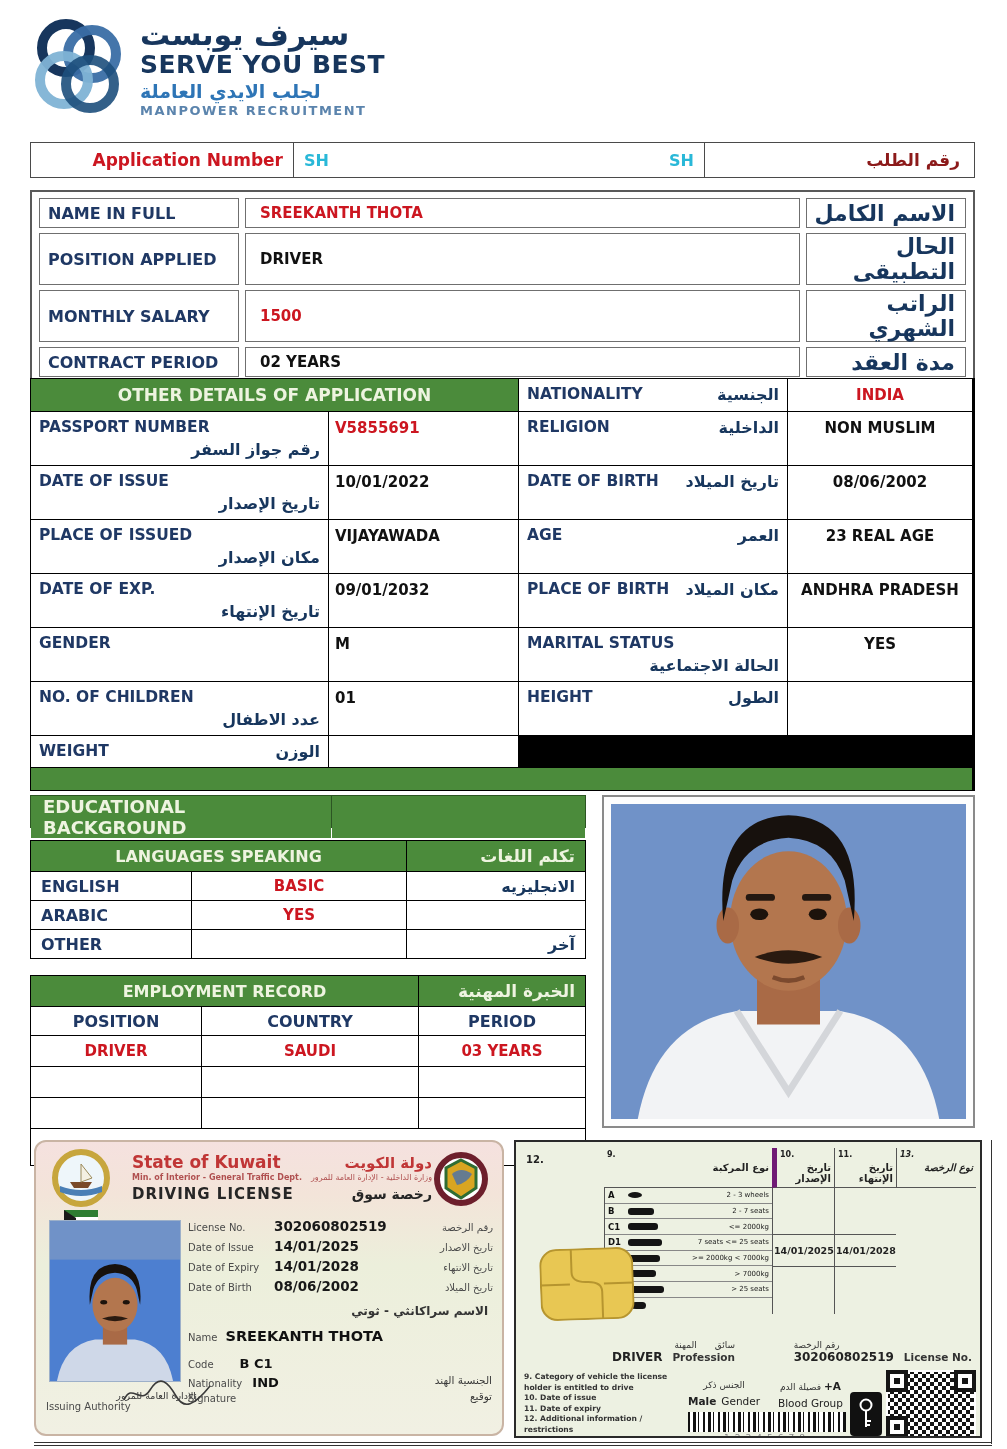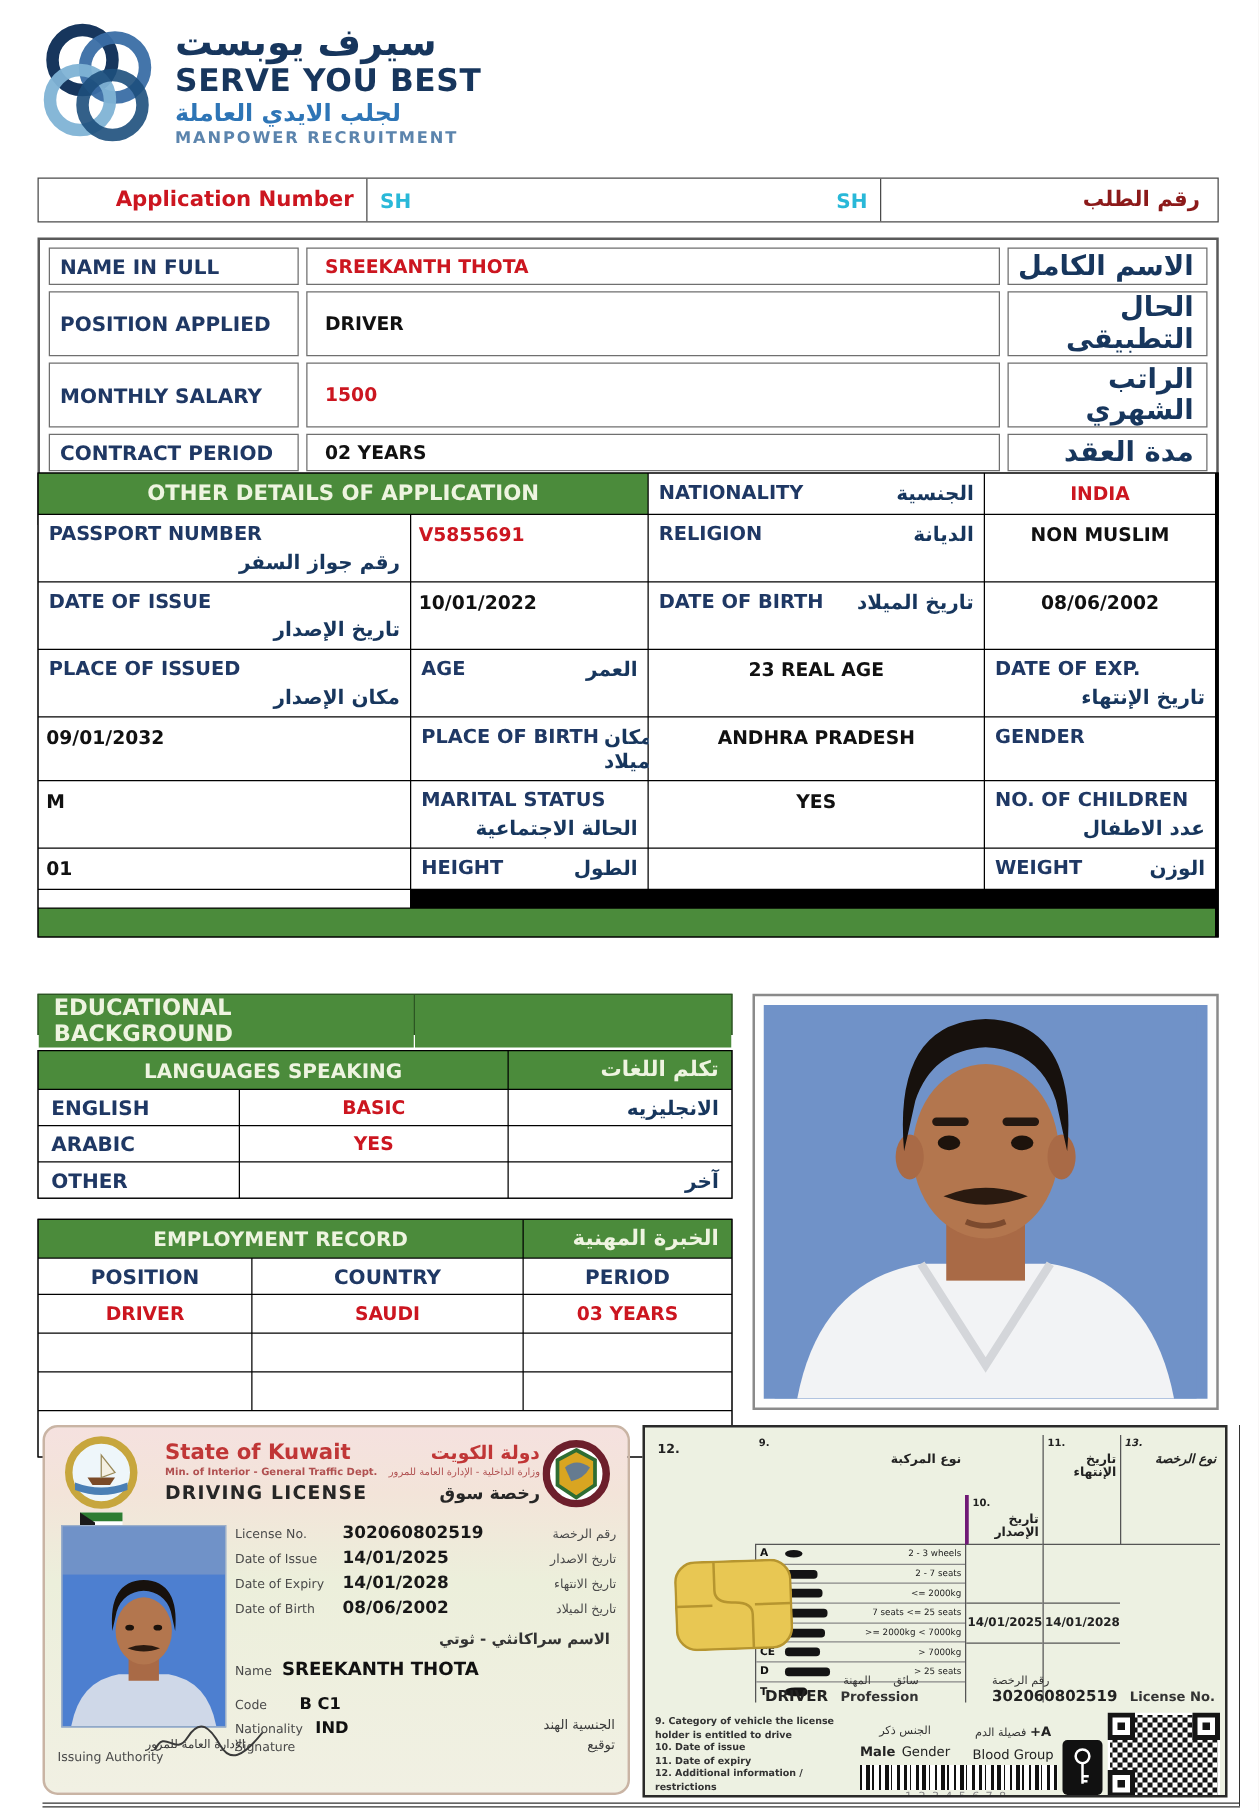--- a/index.html
+++ b/index.html
@@ -208,38 +208,39 @@
       </div>
     <div class="od-val center red">INDIA</div>
     <div class="od-lbl stack">
         <span class="en">PASSPORT NUMBER</span>
         <span class="ar">رقم جواز السفر</span>
       </div>
     <div class="od-val red">V5855691</div>
 
     <div class="od-lbl">
         <span class="en">RELIGION</span>
-        <span class="ar">الديانة</span>
+        <span class="ar">الداخلية</span>
       </div>
     <div class="od-val center">NON MUSLIM</div>
     <div class="od-lbl stack">
         <span class="en">DATE OF ISSUE</span>
         <span class="ar">تاريخ الإصدار</span>
       </div>
     <div class="od-val">10/01/2022</div>
 
     <div class="od-lbl">
         <span class="en">DATE OF BIRTH</span>
         <span class="ar">تاريخ الميلاد</span>
       </div>
     <div class="od-val center">08/06/2002</div>
     <div class="od-lbl stack">
         <span class="en">PLACE OF ISSUED</span>
         <span class="ar">مكان الإصدار</span>
       </div>
+    <div class="od-val">VIJAYAWADA</div>
 
     <div class="od-lbl">
         <span class="en">AGE</span>
         <span class="ar">العمر</span>
       </div>
     <div class="od-val center">23 REAL AGE</div>
     <div class="od-lbl stack">
         <span class="en">DATE OF EXP.</span>
         <span class="ar">تاريخ الإنتهاء</span>
       </div>
@@ -451,21 +452,21 @@
     </div>
 
     <div class="lic-back">
       <span class="lb-corner">12.</span>
 
       <div class="lb-table">
         <div class="lb-hcell">
           <span class="lb-hnum">9.</span>
           <span class="lb-har">نوع المركبة</span>
         </div>
-        <div class="lb-hcell" style="border-left:3px solid #701a75;margin-top:48px;">
+        <div class="lb-hcell" style="border-left:5px solid #701a75;">
           <span class="lb-hnum">10.</span>
           <span class="lb-har">تاريخ الإصدار</span>
         </div>
         <div class="lb-hcell" style="border-left:1px solid #555;">
           <span class="lb-hnum">11.</span>
           <span class="lb-har">تاريخ الإنتهاء</span>
         </div>
         <div class="lb-hcell" style="border-left:1px solid #555;font-style:italic;">
           <span class="lb-hnum">13.</span>
           <span class="lb-har">نوع الرخصة</span>

